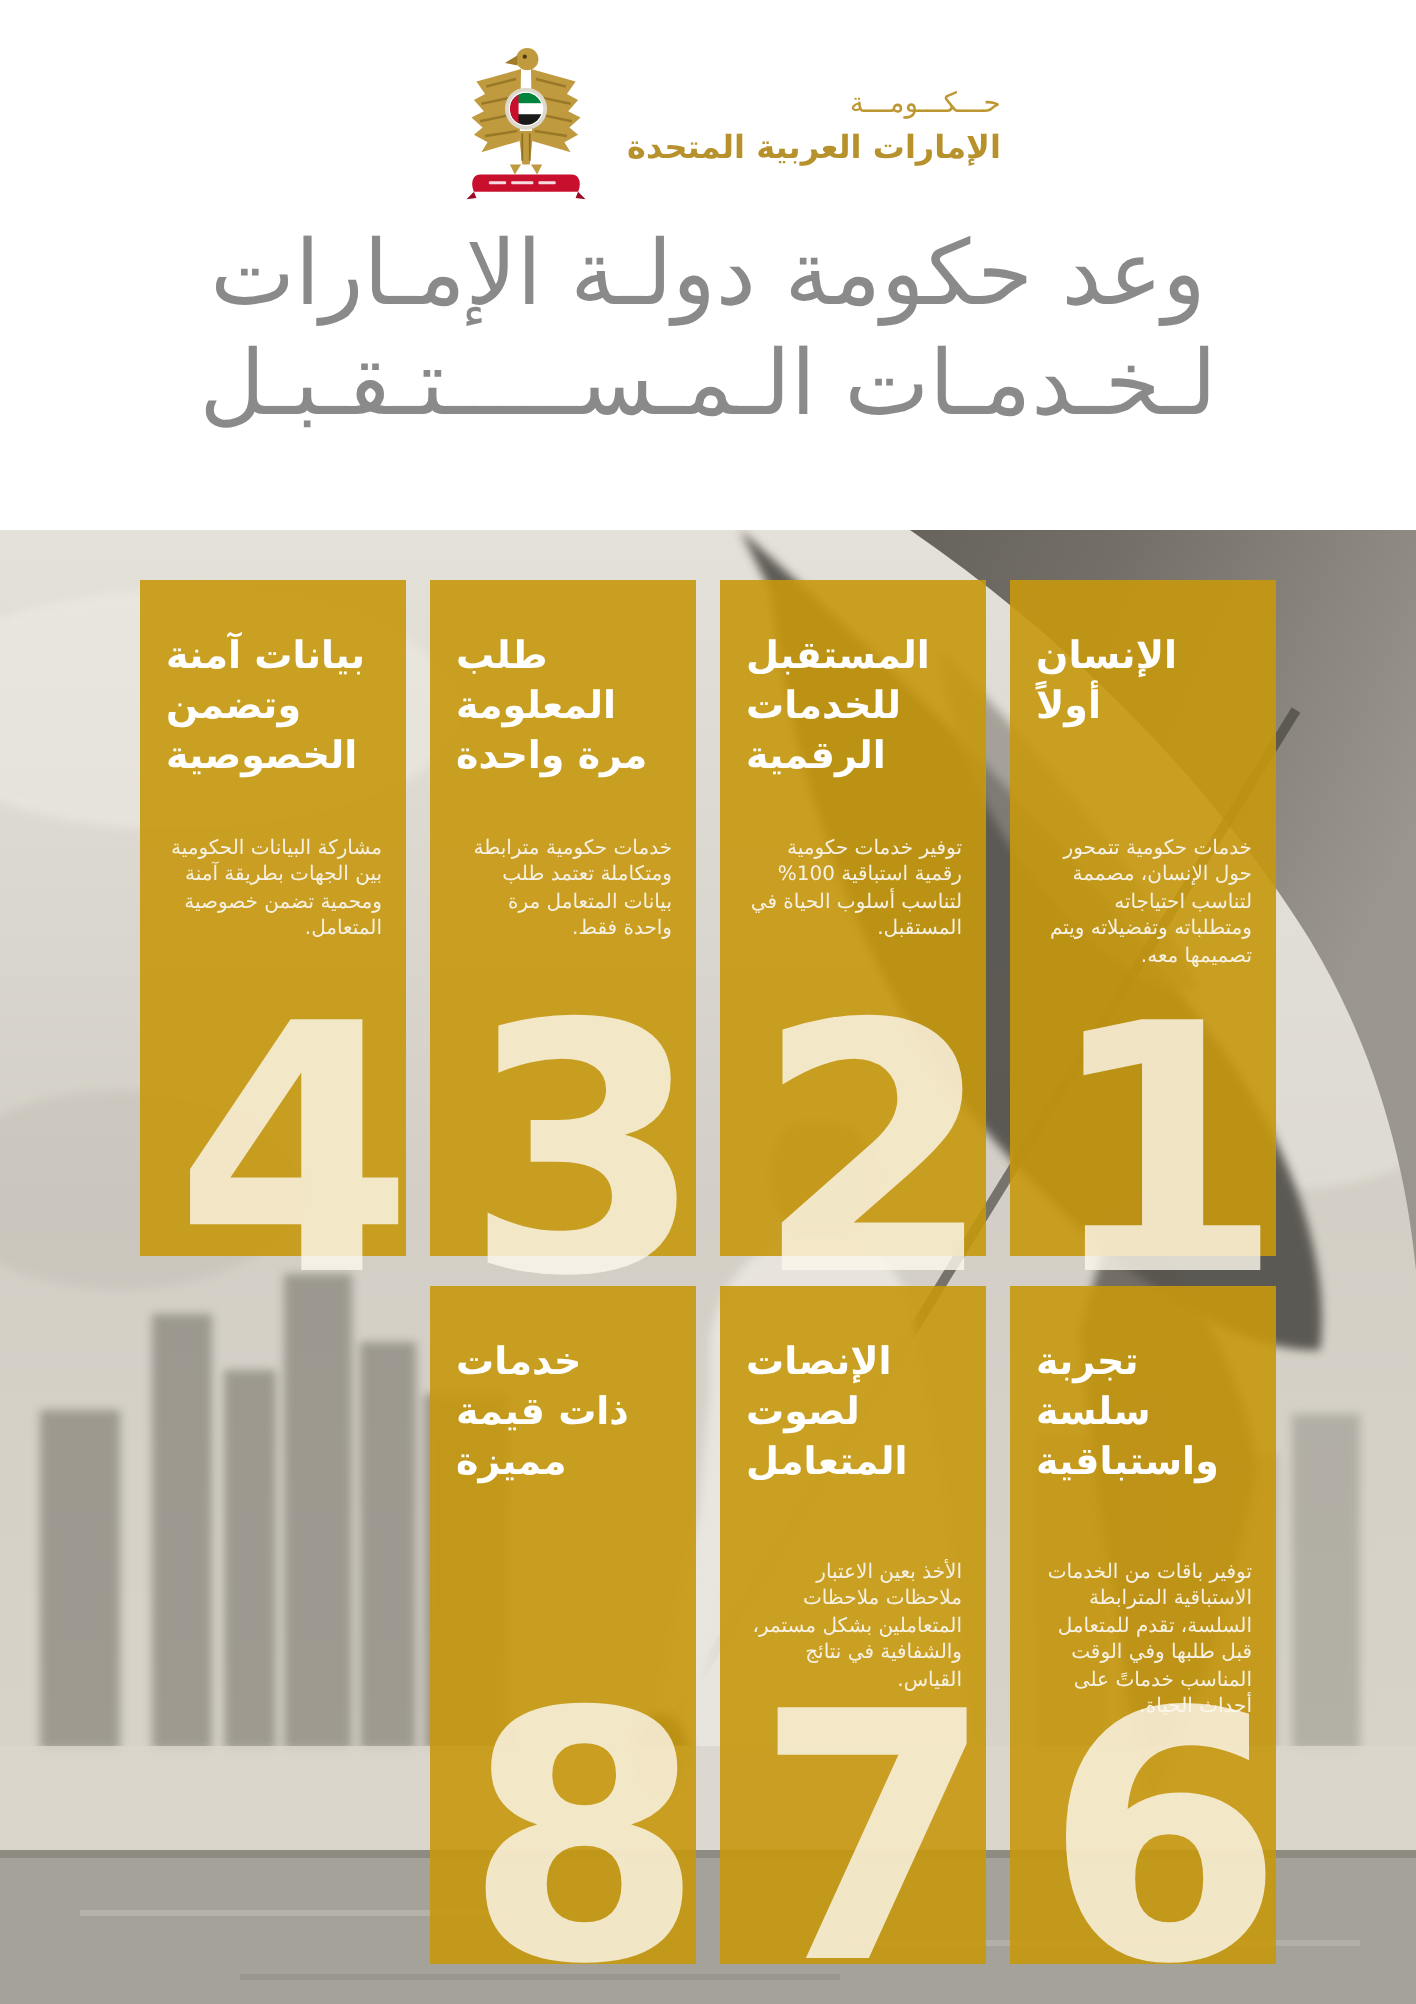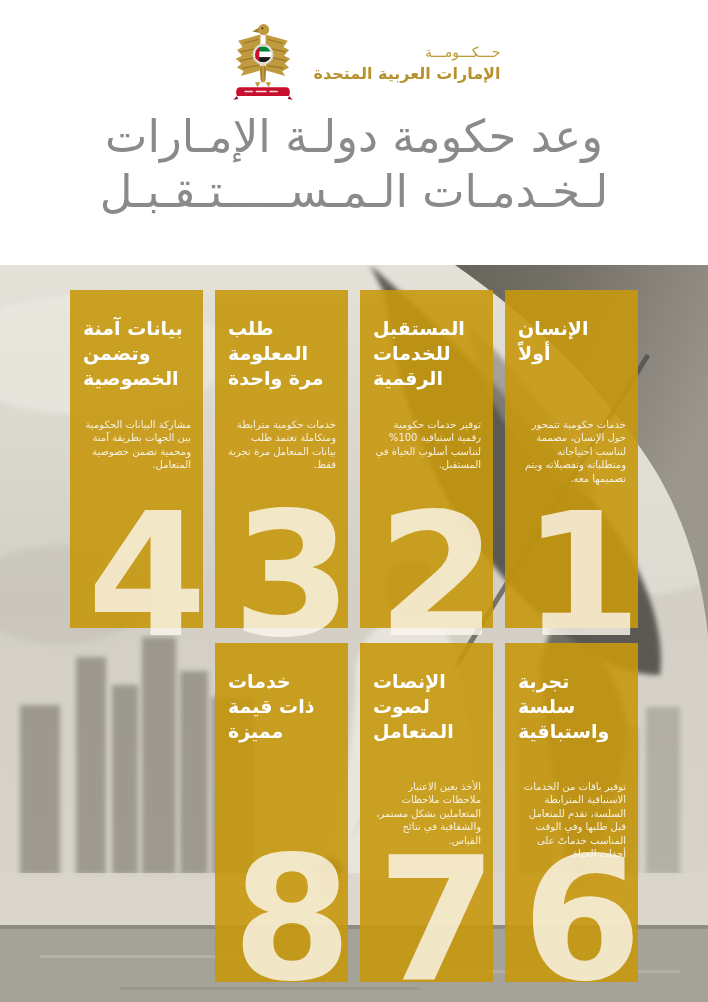--- a/index.html
+++ b/index.html
@@ -181,21 +181,21 @@
 للخدمات
 الرقمية</div>
       <div class="card-body">توفير خدمات حكومية رقمية استباقية 100% لتناسب أسلوب الحياة في المستقبل.</div>
       <div class="card-number">2</div>
     </div>
 
     <div class="card">
       <div class="card-heading">طلب
 المعلومة
 مرة واحدة</div>
-      <div class="card-body">خدمات حكومية مترابطة ومتكاملة تعتمد طلب بيانات المتعامل مرة تجربة فقط.</div>
+      <div class="card-body">خدمات حكومية مترابطة ومتكاملة تعتمد طلب بيانات المتعامل مرة واحدة فقط.</div>
       <div class="card-number">3</div>
     </div>
 
     <div class="card">
       <div class="card-heading">بيانات آمنة
 وتضمن
 الخصوصية</div>
       <div class="card-body">مشاركة البيانات الحكومية بين الجهات بطريقة آمنة ومحمية تضمن خصوصية المتعامل.</div>
       <div class="card-number">4</div>
     </div>

